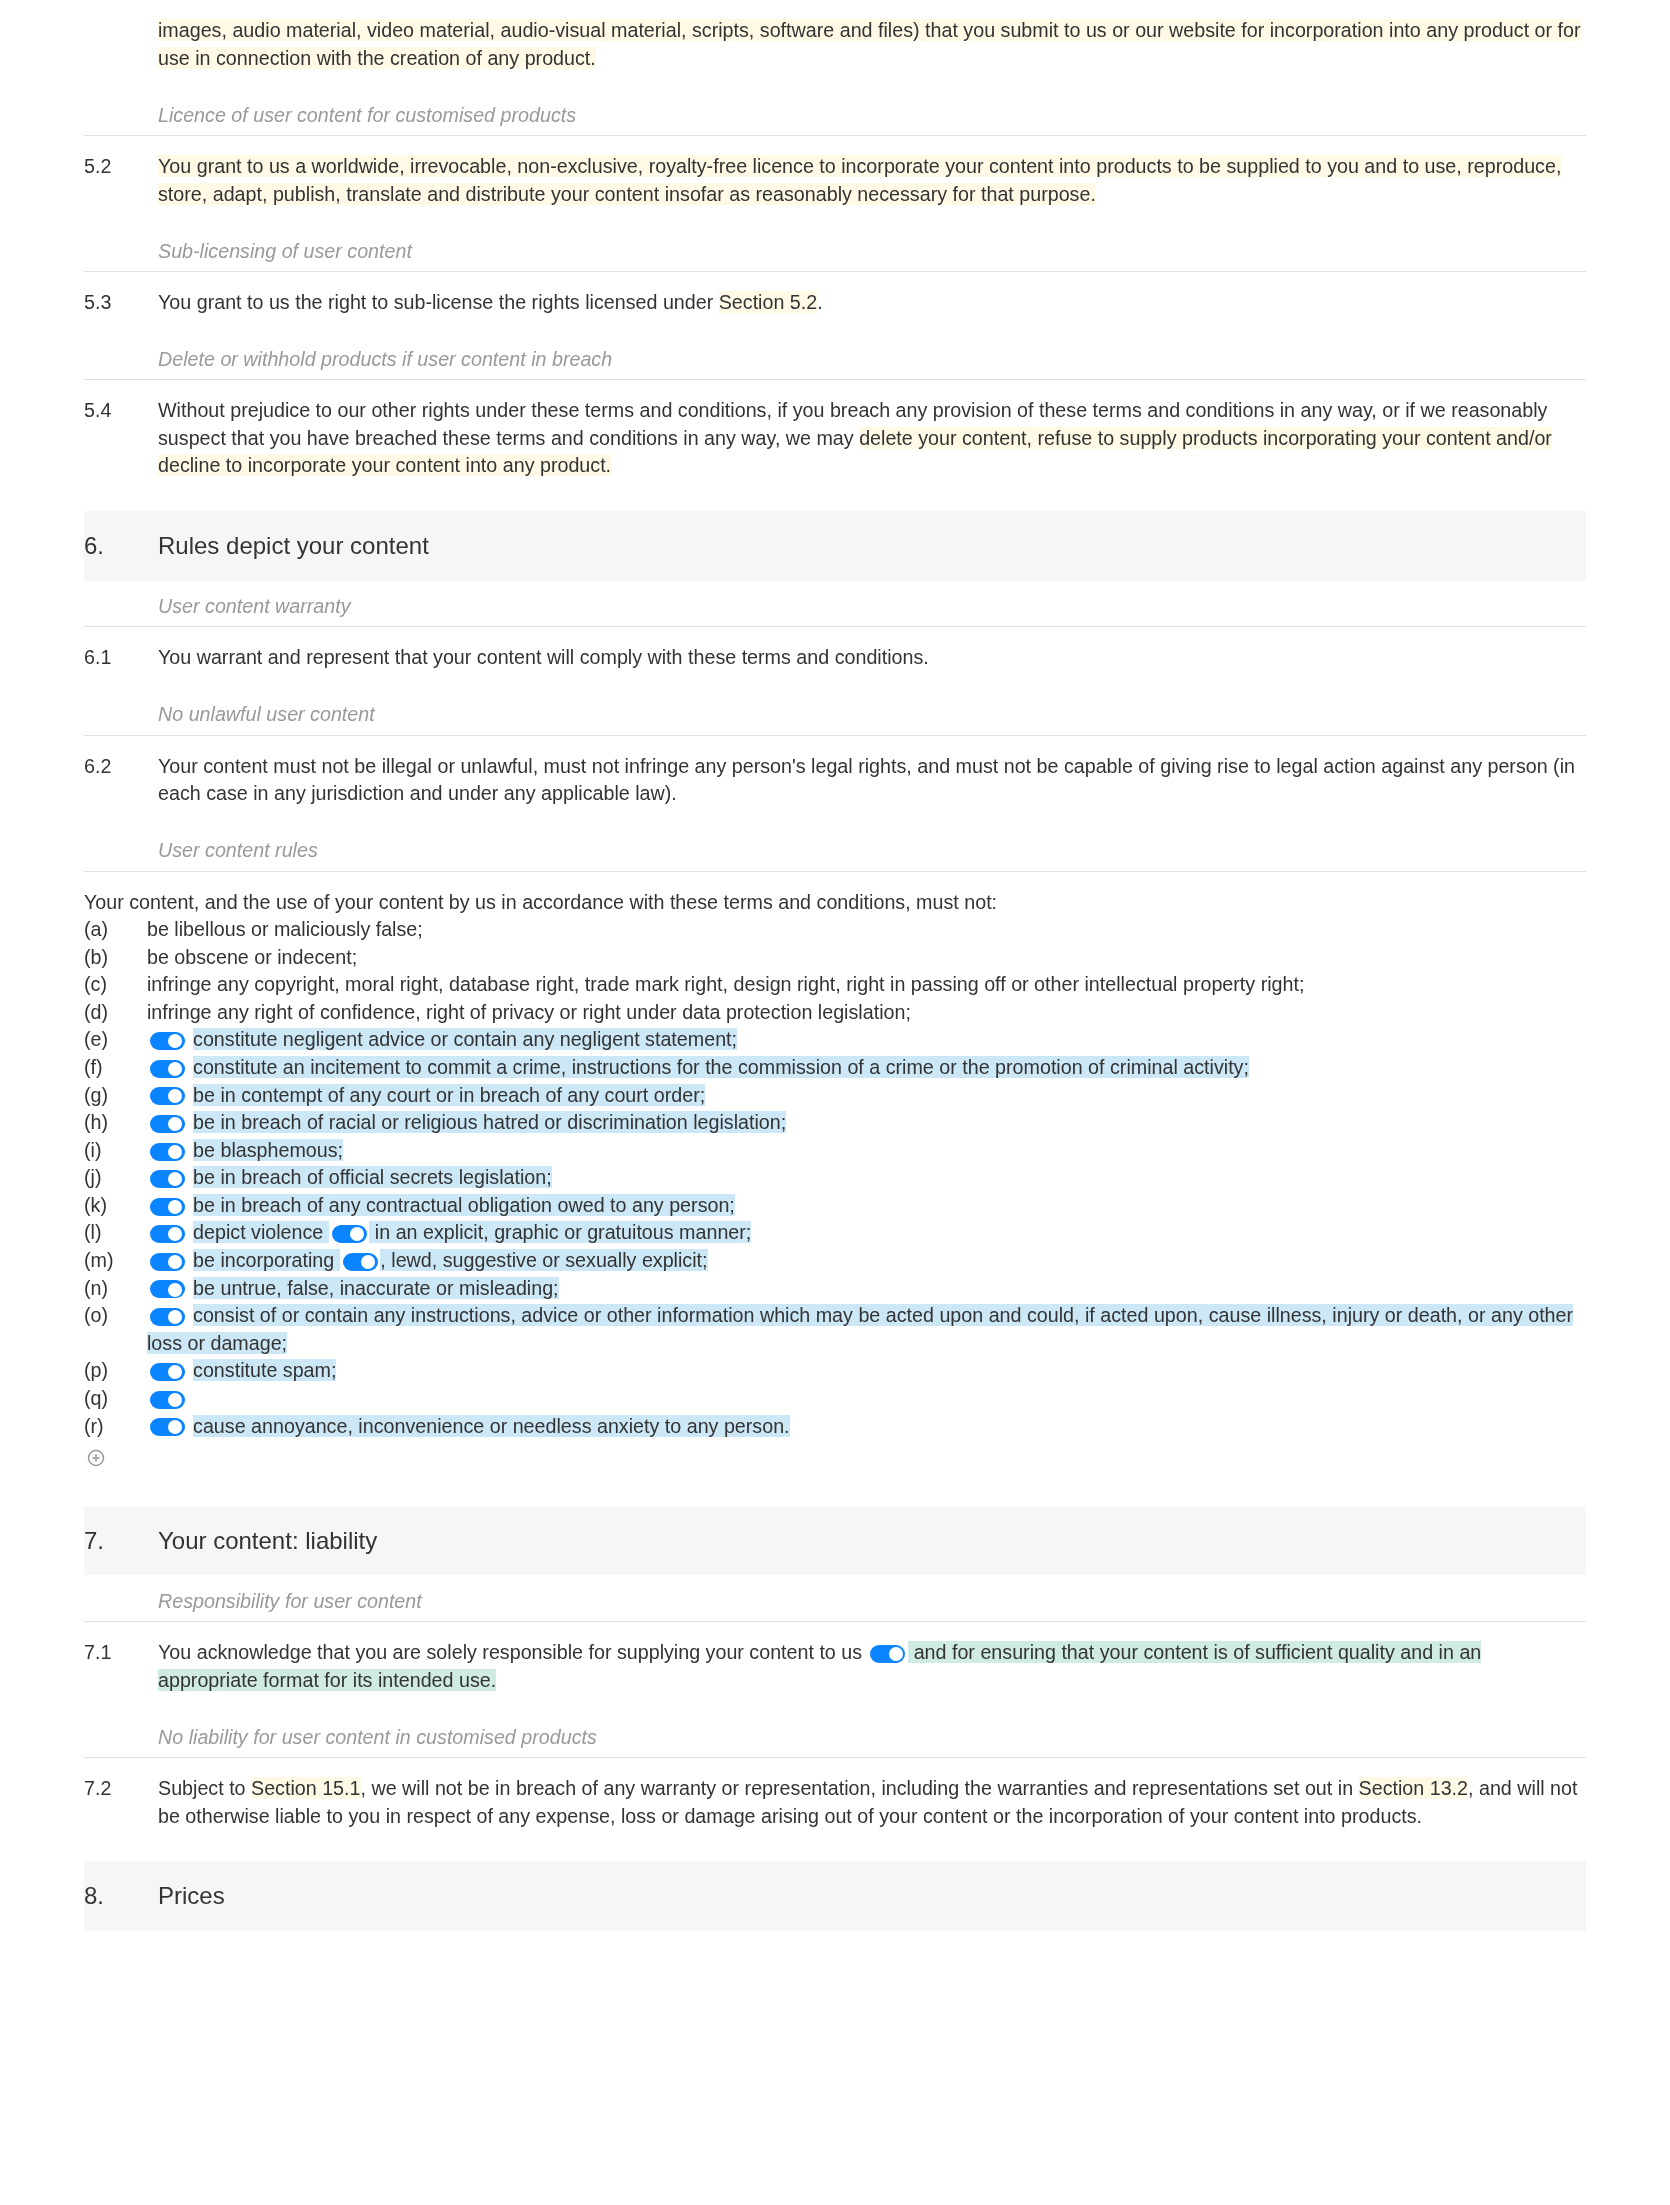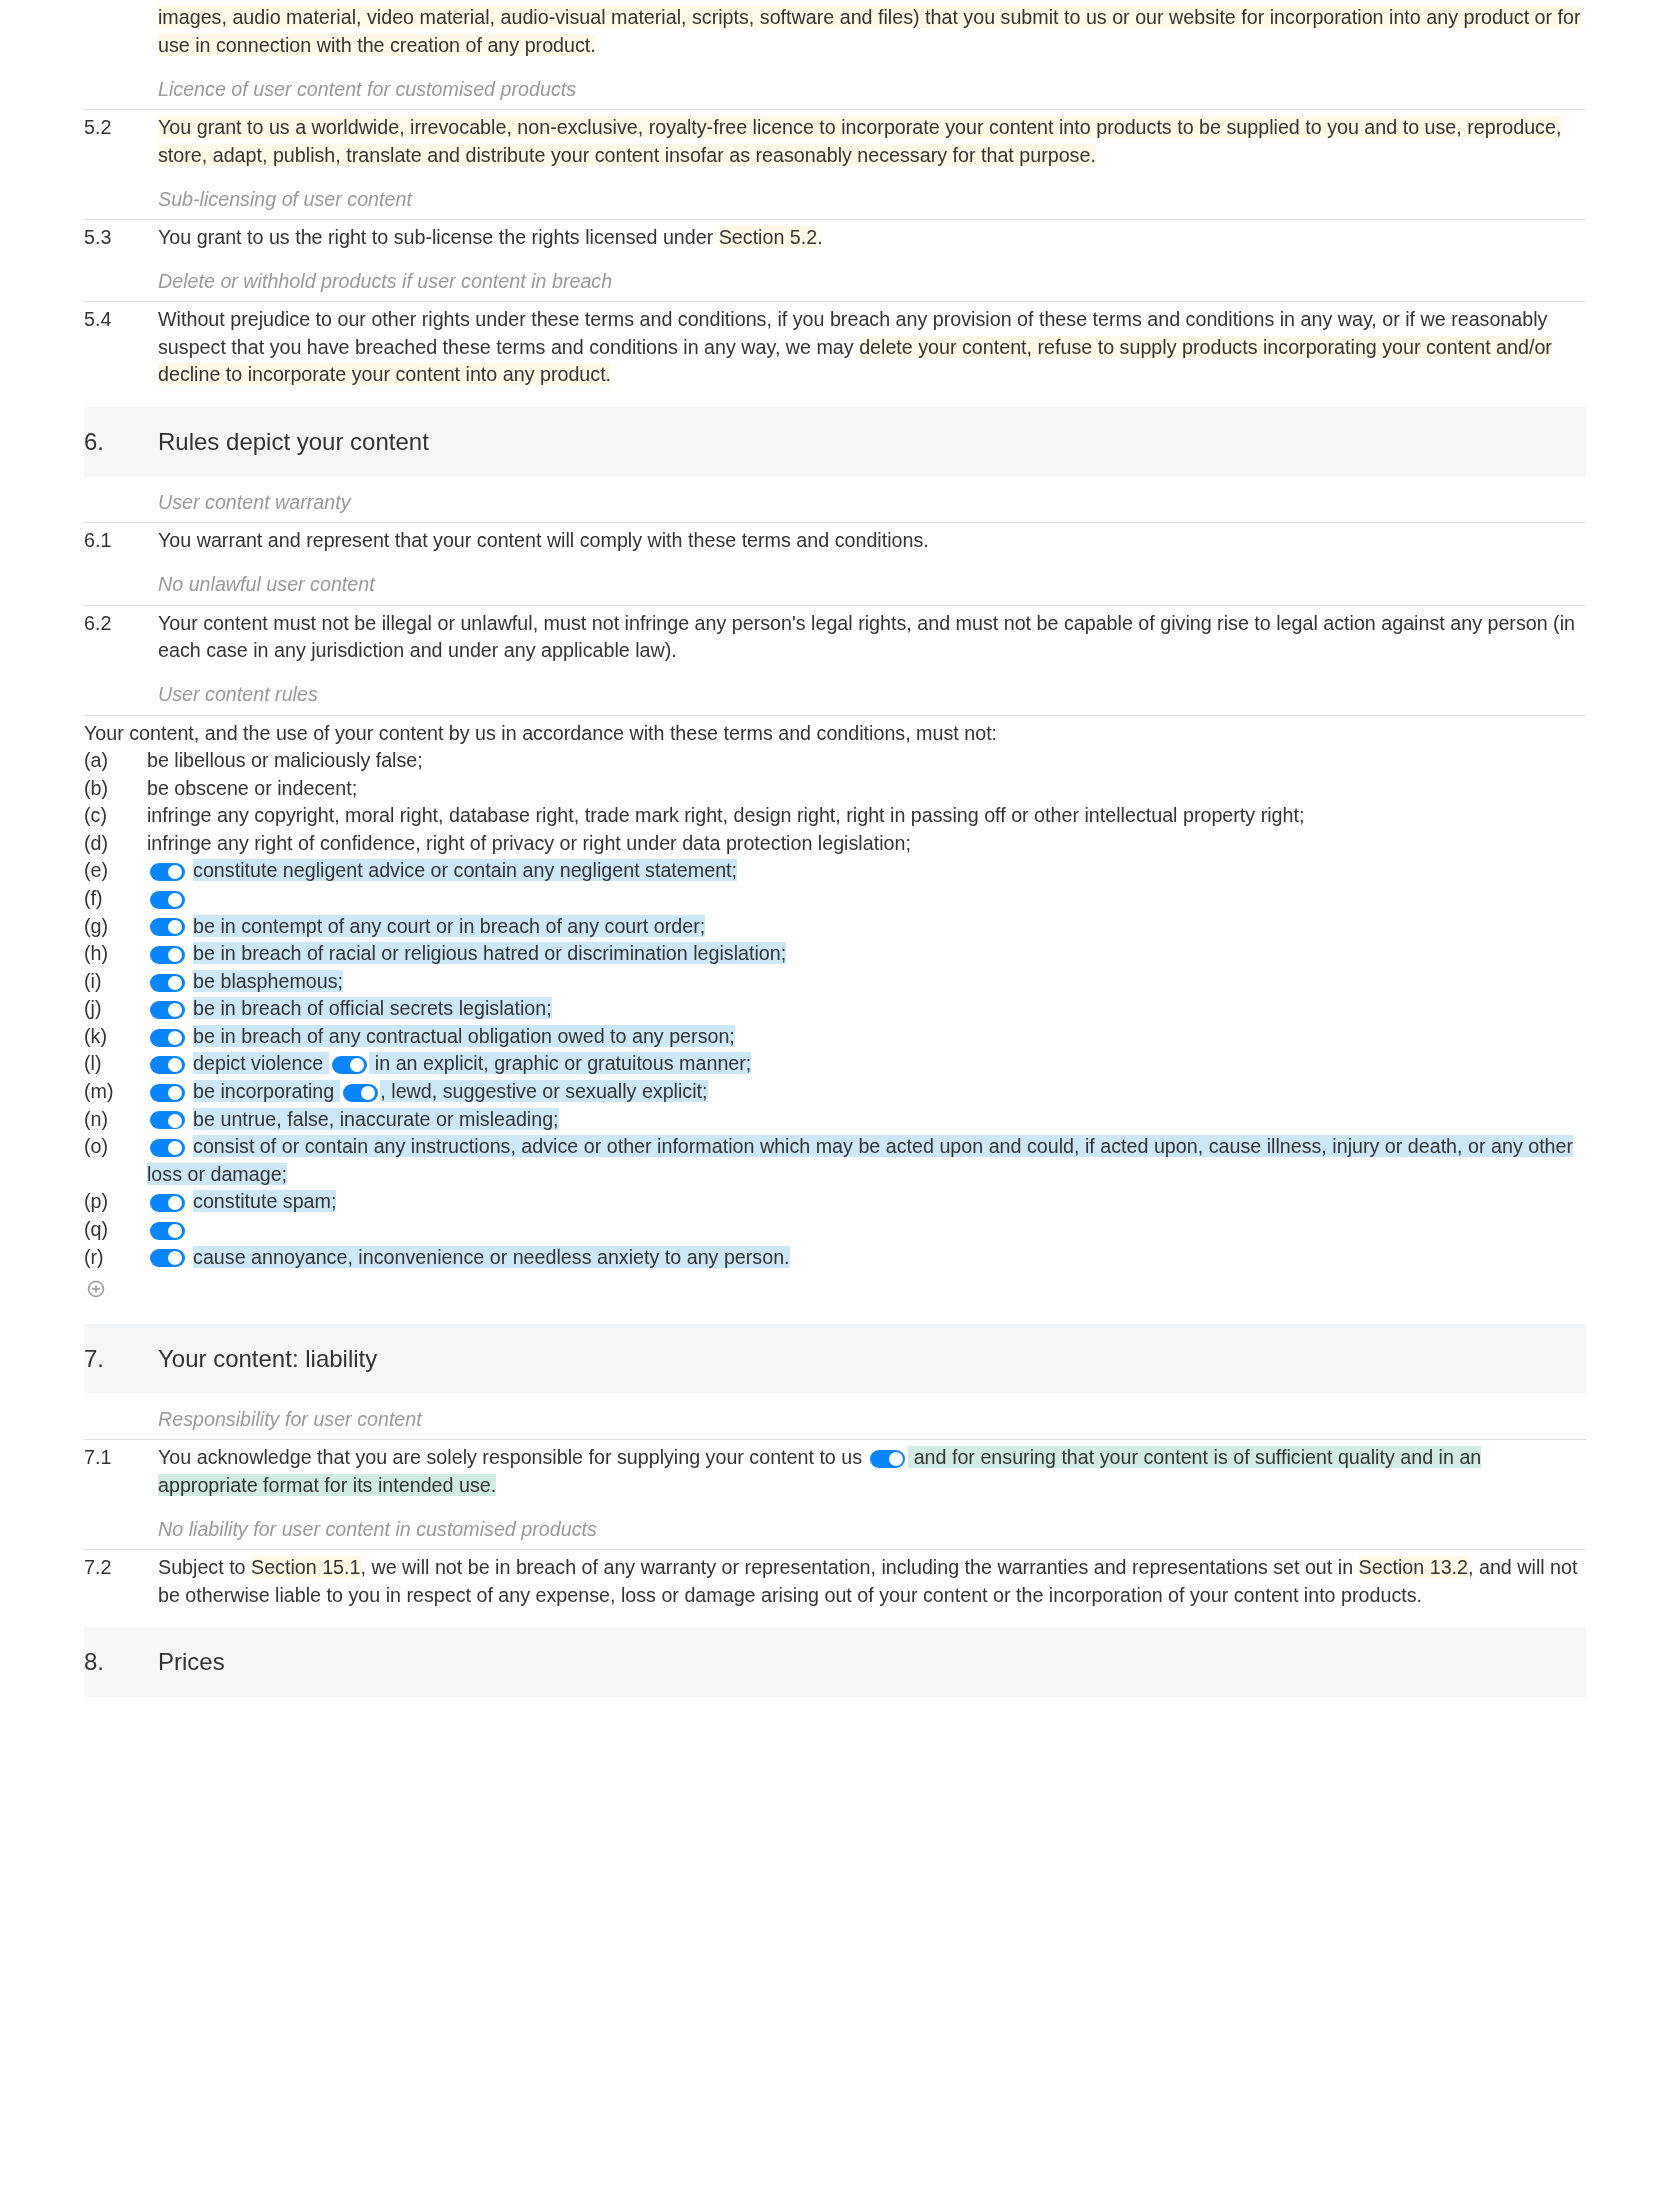--- a/index.html
+++ b/index.html
@@ -7,21 +7,21 @@
   font-family: Arial, Helvetica, sans-serif;
   font-size: 19.7px;
   line-height: 1.4;
   color: #333;
   background: #fff;
   padding: 0 84px;
   width: 1670px;
 }
 .clause {
   display: flex;
-  padding: 4px 0;
+  padding: 17px 0;
 }
 .clause-num {
   width: 74px;
   flex-shrink: 0;
   color: #333;
 }
 .clause-body {
   flex: 1;
 }
 .subhead {
@@ -183,21 +183,21 @@
     <div class="list-item">
         <div class="list-marker">(d)</div>
         <div class="list-content">infringe any right of confidence, right of privacy or right under data protection legislation;</div>
       </div>
     <div class="list-item">
         <div class="list-marker">(e)</div>
         <div class="list-content"><span class="toggle"></span> <span class="hl-blue">constitute negligent advice or contain any negligent statement;</span></div>
       </div>
     <div class="list-item">
         <div class="list-marker">(f)</div>
-        <div class="list-content"><span class="toggle"></span> </div>
+        <div class="list-content"><span class="toggle"></span> <span class="hl-blue">constitute an incitement to commit a crime, instructions for the commission of a crime or the promotion of criminal activity;</span></div>
       </div>
     <div class="list-item">
         <div class="list-marker">(g)</div>
         <div class="list-content"><span class="toggle"></span> <span class="hl-blue">be in contempt of any court or in breach of any court order;</span></div>
       </div>
     <div class="list-item">
         <div class="list-marker">(h)</div>
         <div class="list-content"><span class="toggle"></span> <span class="hl-blue">be in breach of racial or religious hatred or discrimination legislation;</span></div>
       </div>
     <div class="list-item">

